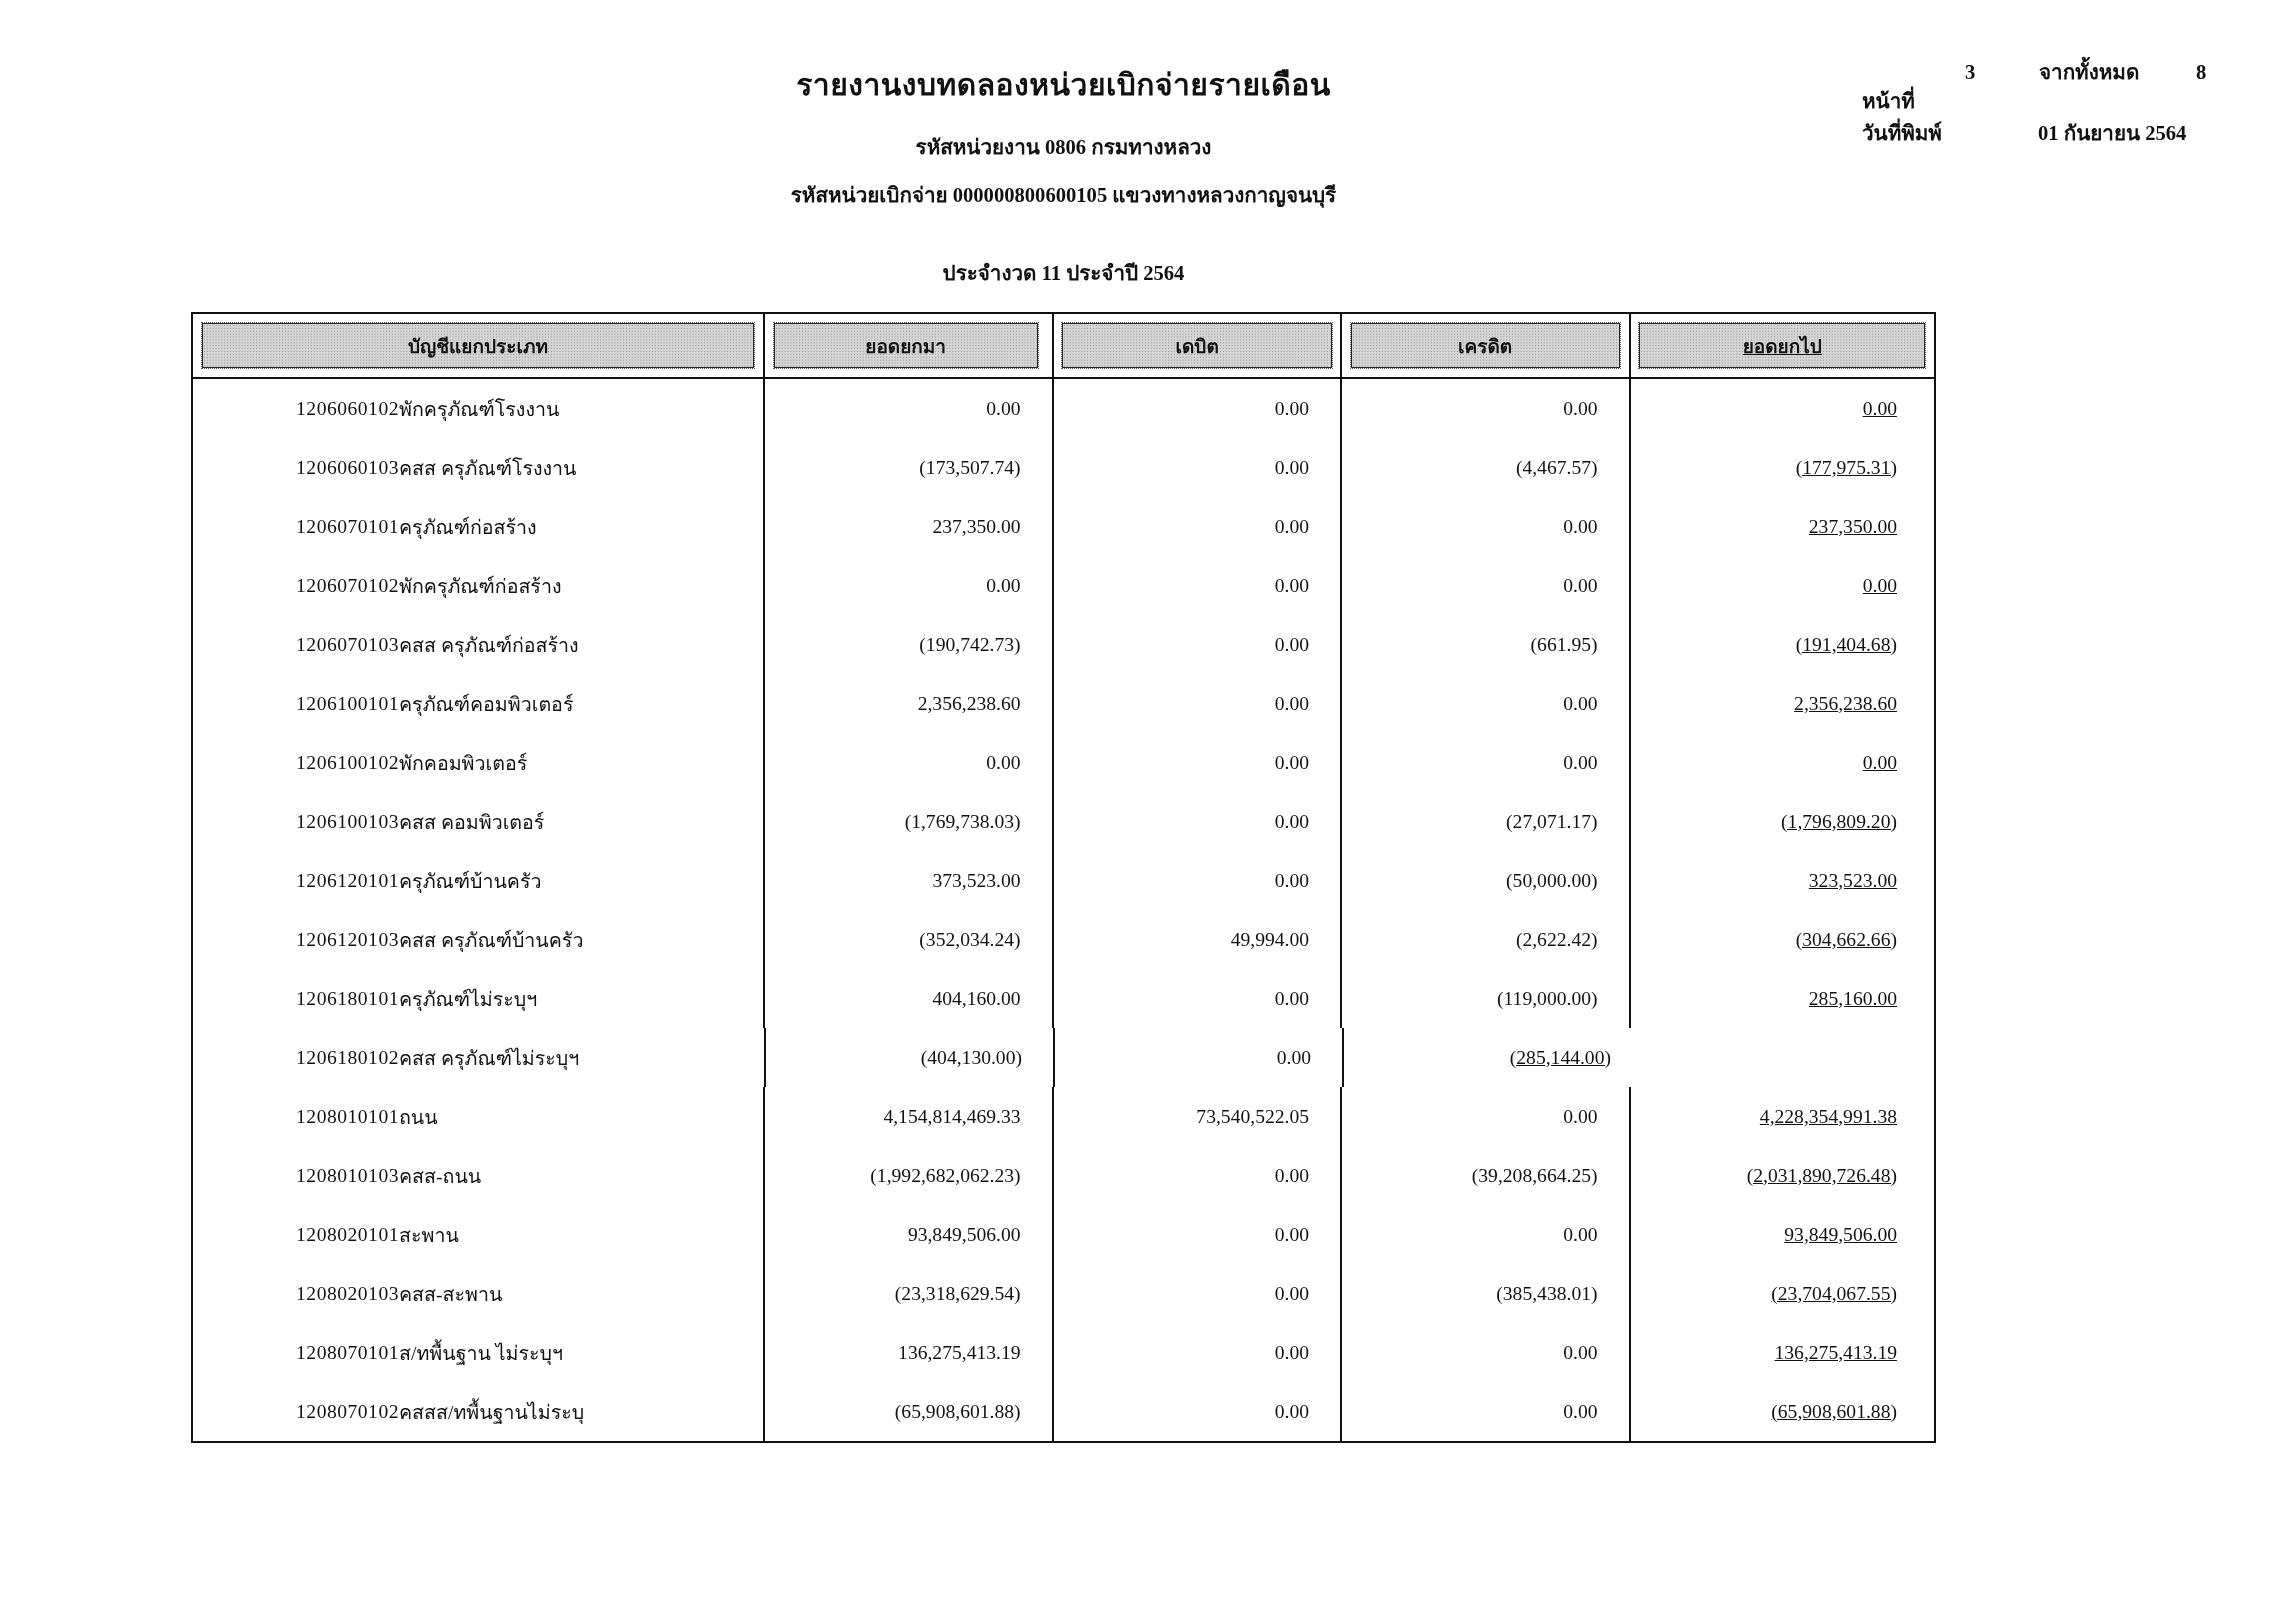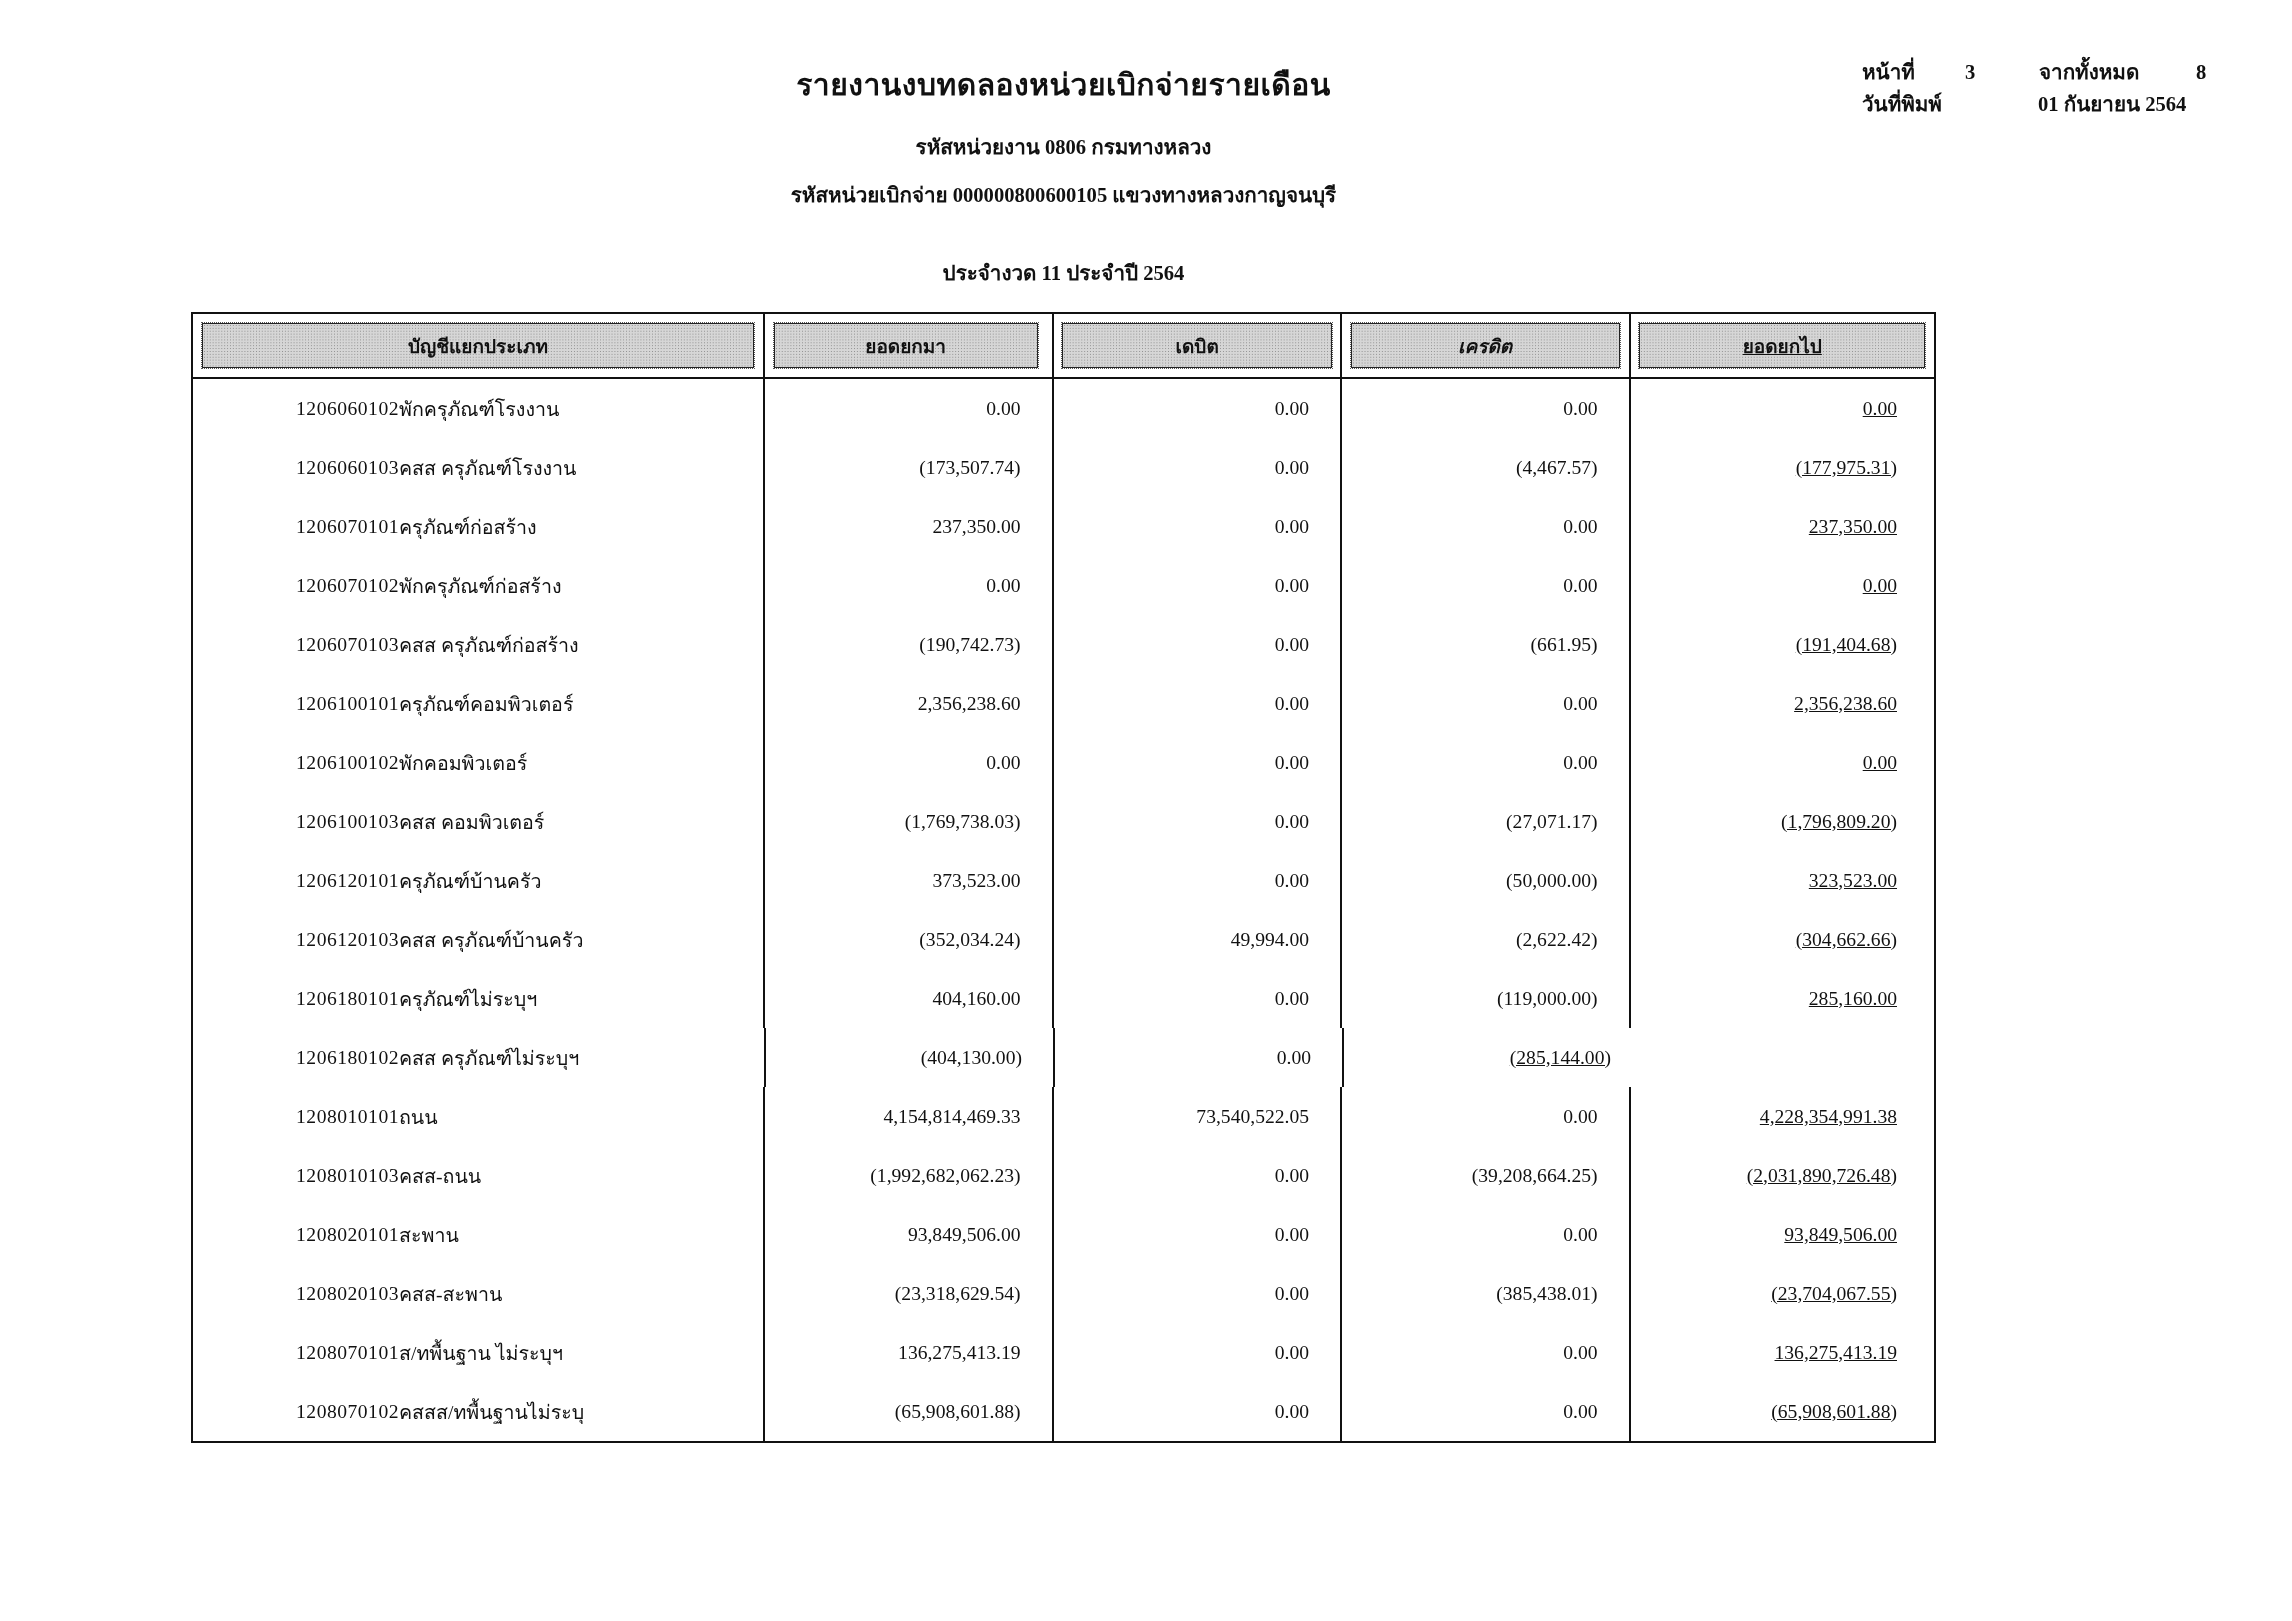--- a/index.html
+++ b/index.html
@@ -24,21 +24,21 @@
   .sub-agency{margin-top:21.6px;}
   .sub-unit{margin-top:15.7px;}
   .sub-period{margin-top:45px;}
   .page-info{
     position:absolute;left:1862px;top:57px;width:412px;
     font-size:20.6px;font-weight:700;line-height:1.55;
   }
   .page-info .row-line{display:flex;}
   .page-info .lbl{display:inline-block;}
   .page-info .val{display:inline-block;}
-  .pi-page .lbl1{width:103px;}
+  .pi-page .lbl1{width:103px;margin-top:29px;}
   .pi-page .v1{width:74px;text-align:left;}
   .pi-page .lbl2{width:157px;}
   .pi-date .lbl1{width:176px;}
   
   .tbl{
     position:absolute;left:191px;top:312px;width:1745px;
     border:2px solid #111;
     box-sizing:border-box;
   }
   .thead{
@@ -109,21 +109,21 @@
     <div class="thead">
       <div class="th c-acct" style="padding-left:8.8px;">
         <div class="th-box">บัญชีแยกประเภท</div>
       </div>
       <div class="th c-num" style="padding-right:14px;">
         <div class="th-box">ยอดยกมา</div>
       </div>
       <div class="th c-num" style="padding-right:8px;">
         <div class="th-box">เดบิต</div>
       </div>
-      <div class="th c-num" style="padding-right:9px;font-style:italic;">
+      <div class="th c-num" style="padding-right:9px;">
         <div class="th-box">เครดิต</div>
       </div>
       <div class="th c-cf last" style="padding-right:8.8px;border-right:none;">
         <div class="th-box">ยอดยกไป</div>
       </div>
     </div>
     <div class="tbody" id="tbody">
   <div class="trow">
     <div class="cell c-acct">
       <span class="acct-code">1206060102</span>

